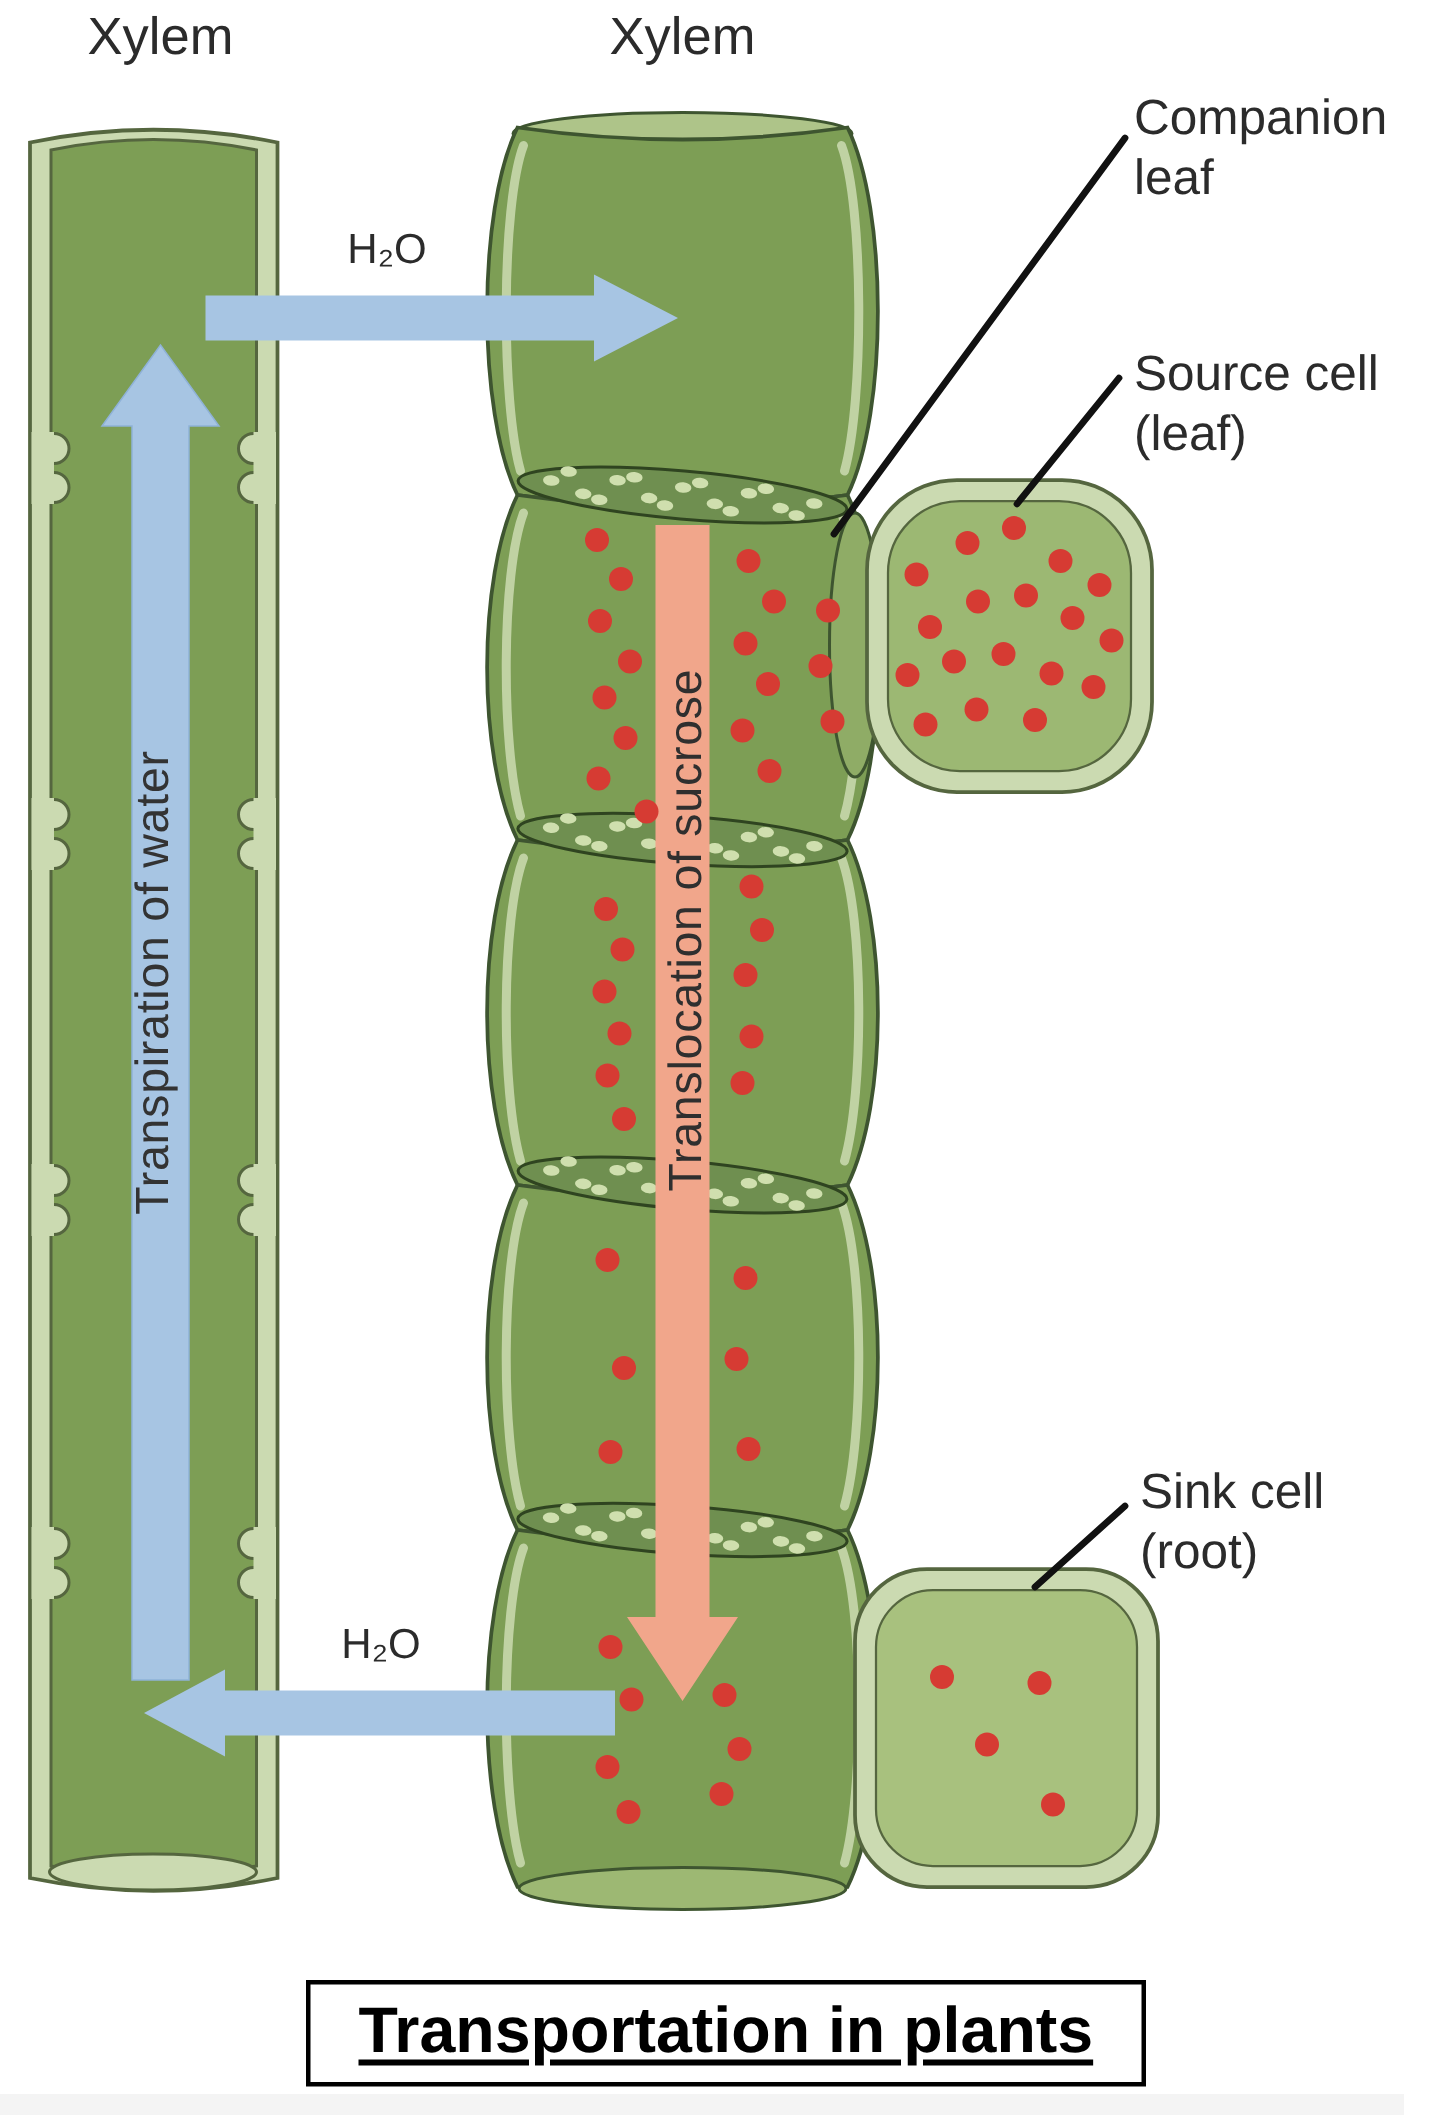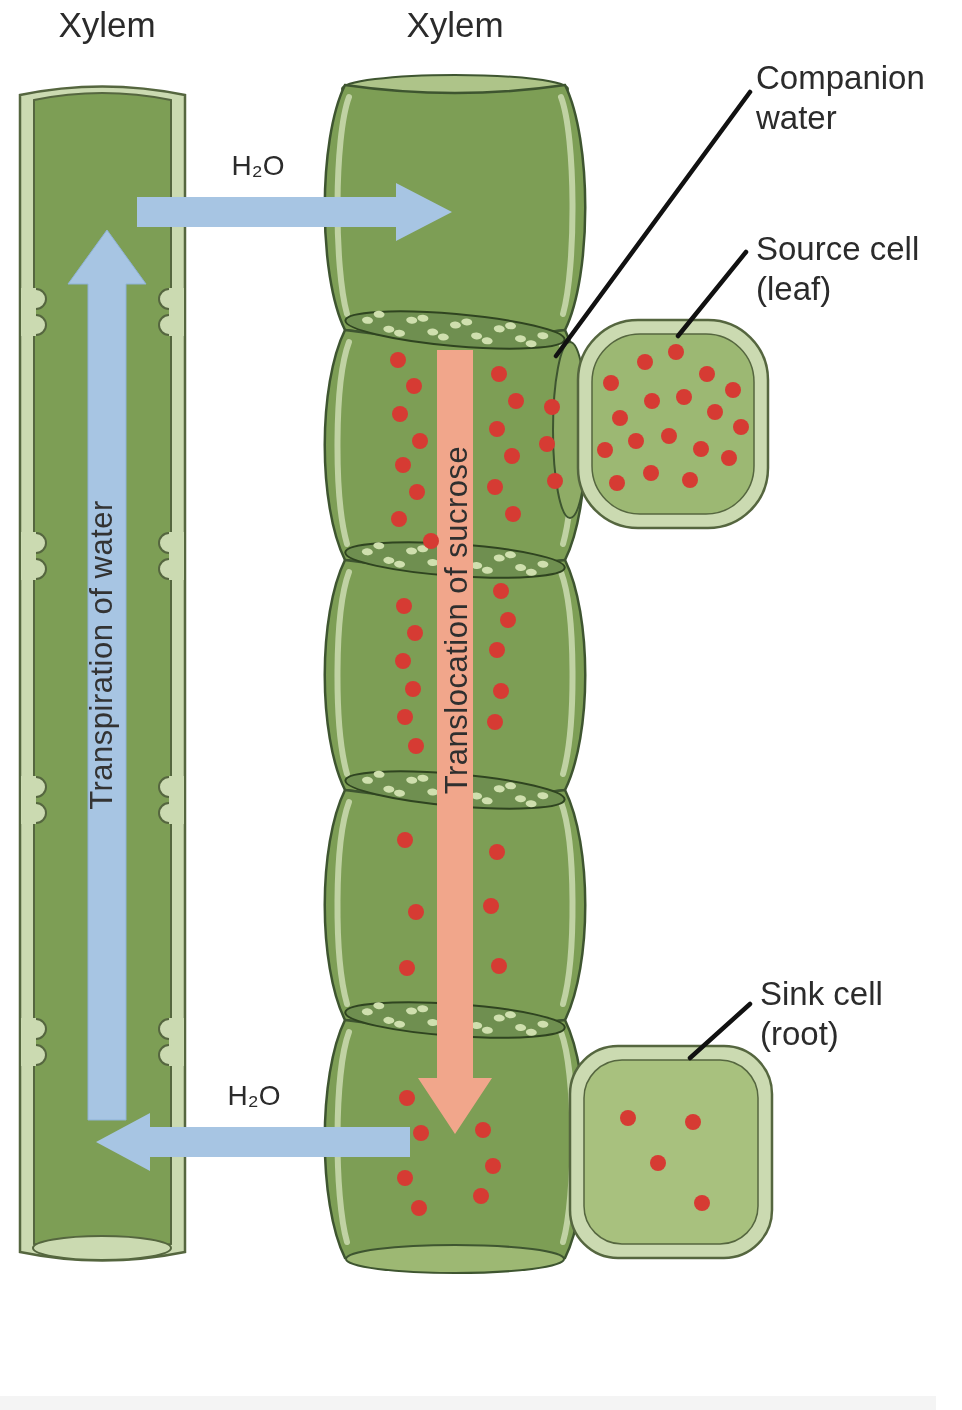--- a/index.html
+++ b/index.html
@@ -260,19 +260,20 @@
 
   <div class="lbl top-label" style="left:107px;top:4px;">Xylem</div>
   <div class="lbl top-label" style="left:455px;top:4px;">Xylem</div>
 
   <div class="lbl h2o-label" style="left:258px;top:166px;">H₂O</div>
   <div class="lbl h2o-label" style="left:254px;top:1096px;">H₂O</div>
 
   <div class="v-label" style="left:102px;top:655px;">Transpiration of water</div>
   <div class="v-label" style="left:457px;top:620px;color:#2f2f2f;">Translocation of sucrose</div>
 
-  <div class="lbl side-label" style="left:756px;top:58px;">Companion water</div>
+  <div class="lbl side-label" style="left:756px;top:58px;">Companion leaf</div>
   <div class="lbl side-label" style="left:756px;top:229px;">Source cell (leaf)</div>
   <div class="lbl side-label" style="left:760px;top:974px;">Sink cell (root)</div>
 
+  <div class="title-box">Transportation in plants</div>
 
   <div class="bottom-strip"></div>
 </div>
 
 </body></html>

